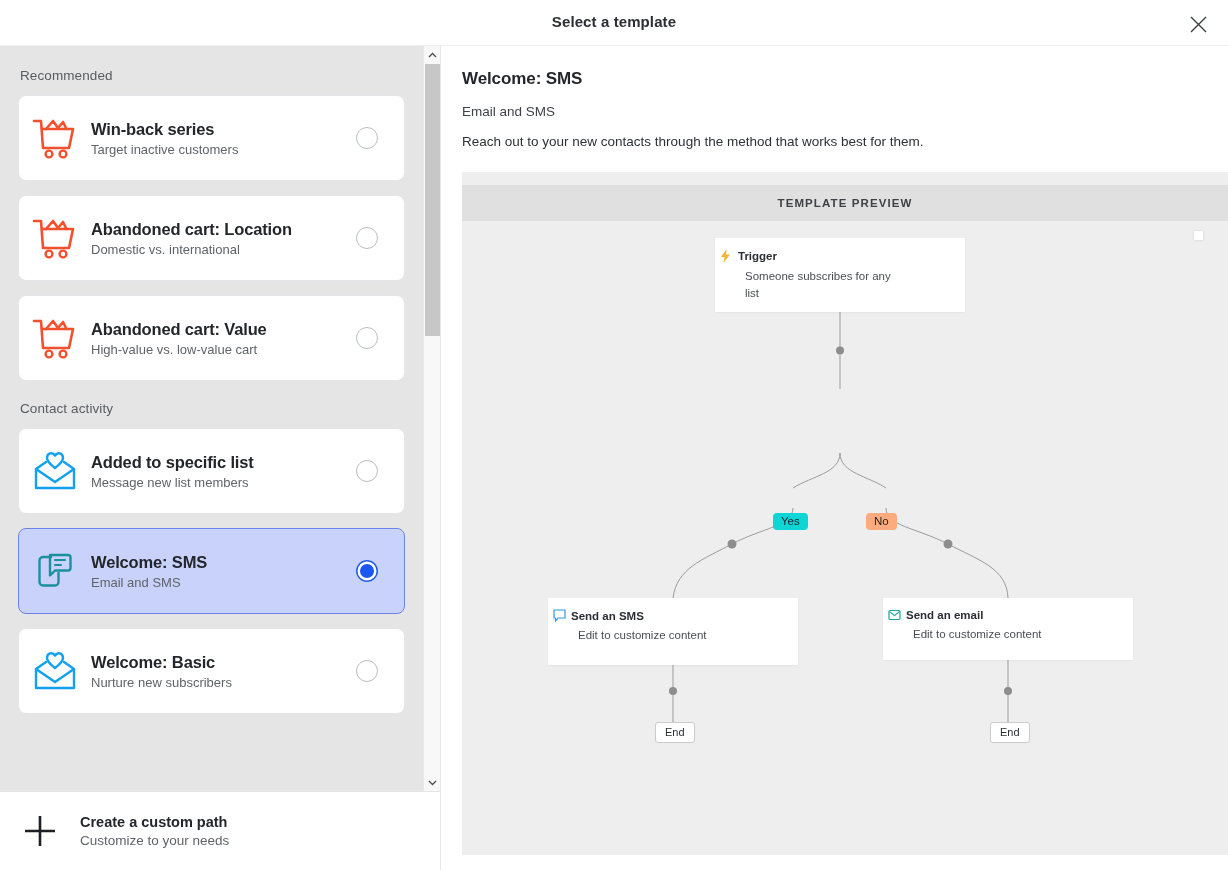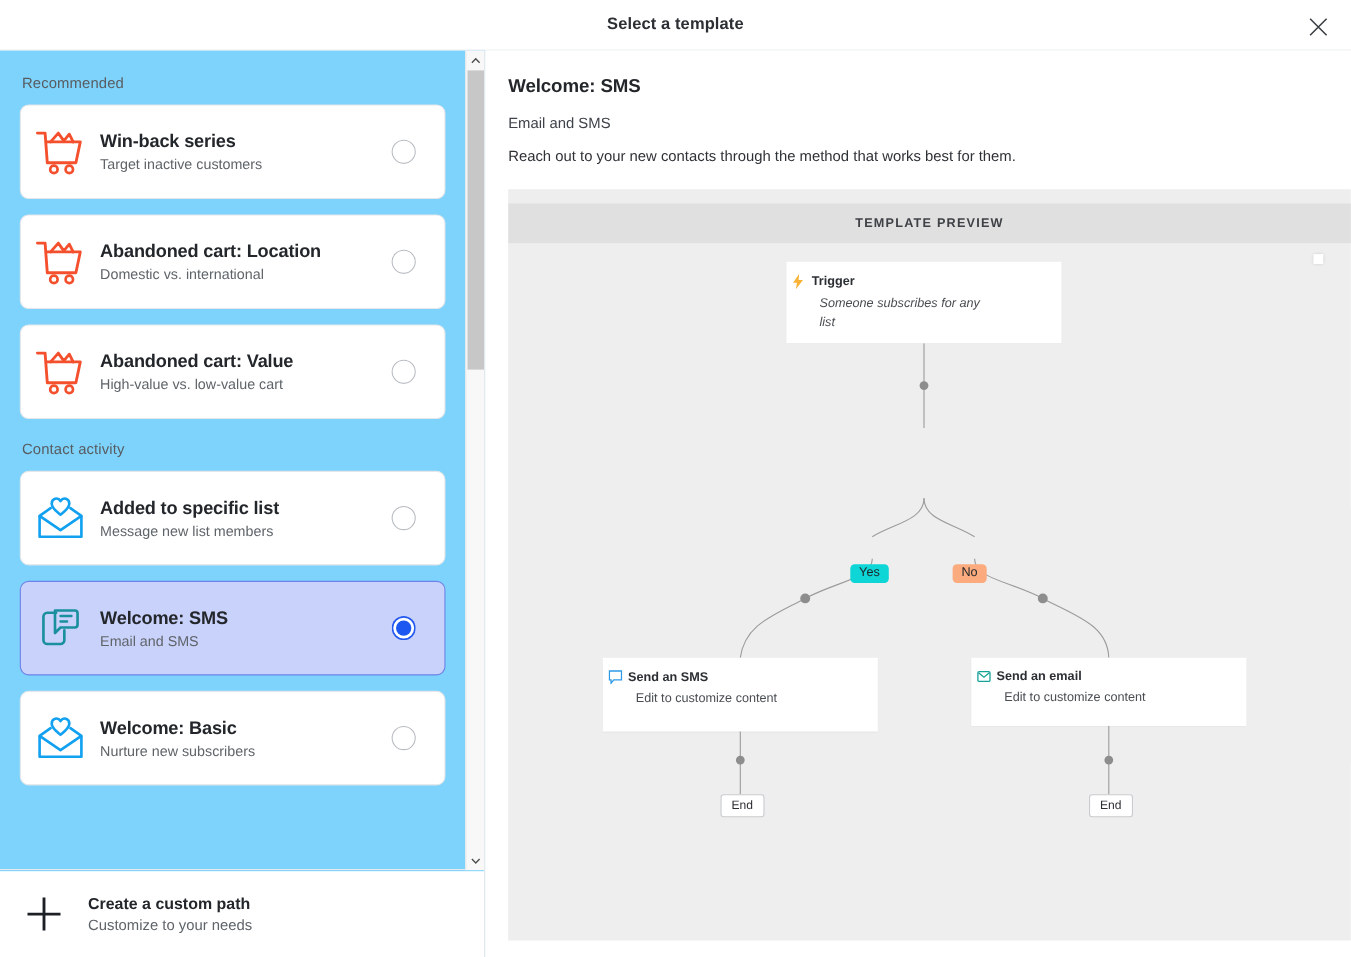--- a/index.html
+++ b/index.html
@@ -29,21 +29,21 @@
     width: 28px; height: 28px;
     display: flex; align-items: center; justify-content: center;
     cursor: pointer;
   }
   .close-btn svg { display:block; }
 
   
   .left-panel {
     position: absolute; left: 0; top: 46px;
     width: 441px; height: 824px;
-    background: #7dd3fc;
+    background: #e5e5e5;
     border-right: 1px solid #e6e8ea;
   }
   .list-scroll {
     position: absolute; left: 0; top: 0;
     width: 441px; height: 745px;
     overflow: hidden;
     border-bottom: 1px solid #e6e8ea;
   }
   .list-inner { position: relative; padding: 22px 36px 0 18px; }
 
@@ -371,21 +371,21 @@
 
       <div class="node" style="left:253px; top:30px; width:250px; height:74px;">
         <div class="node-head">
           <span class="nic">
             <svg width="11" height="14" viewBox="0 0 11 14">
               <path d="M6.5 0 L1 8 L4.5 8 L3.5 14 L10 5.5 L6 5.5 Z" fill="#f9b233"></path>
             </svg>
           </span>
           <span>Trigger</span>
         </div>
-        <div class="node-body" style="max-width:200px;font-style:italic;">Someone subscribes for any list</div>
+        <div class="node-body" style="max-width:200px;">Someone subscribes for any list</div>
       </div>
 
 
       <div class="badge yes" style="left:311px; top:281px;">Yes</div>
 
       <div class="badge no" style="left:404px; top:281px;">No</div>
 
       <div class="node" style="left:86px; top:390px; width:250px; height:67px;">
         <div class="node-head">
           <span class="nic">

